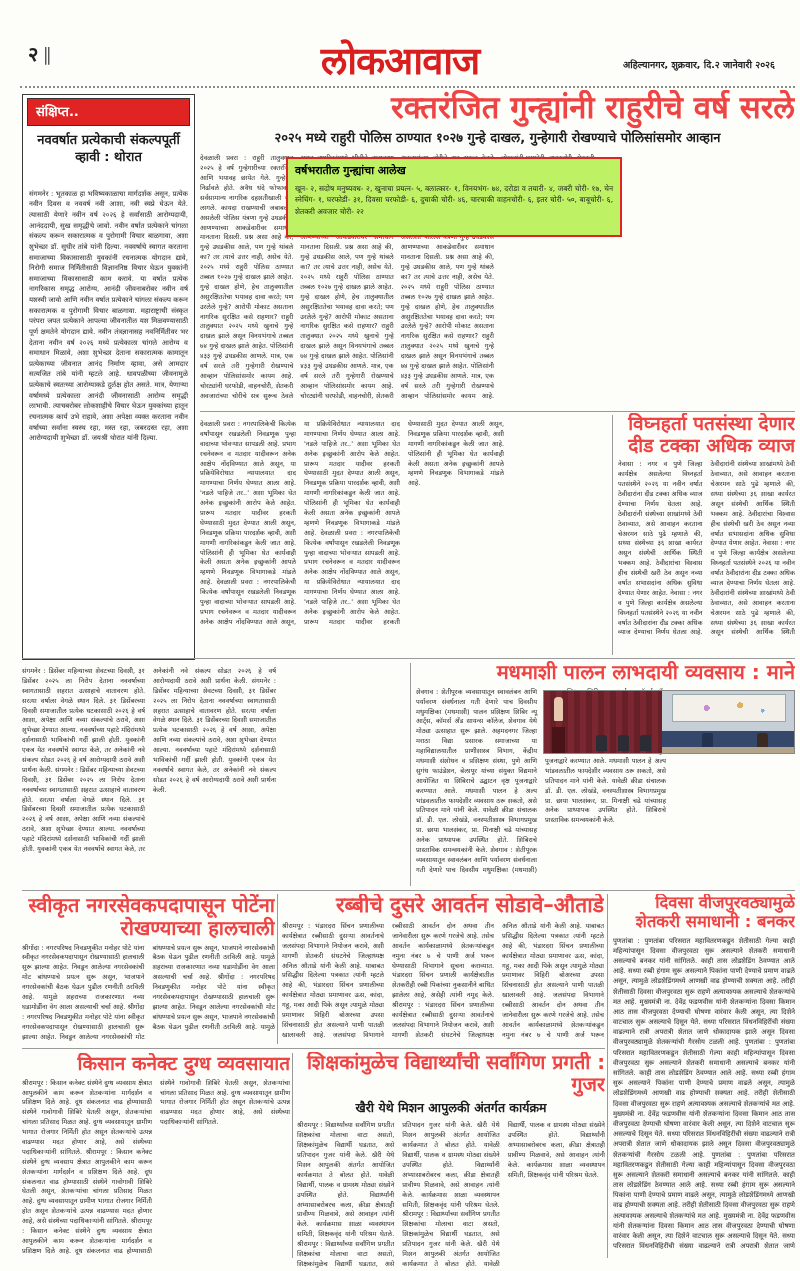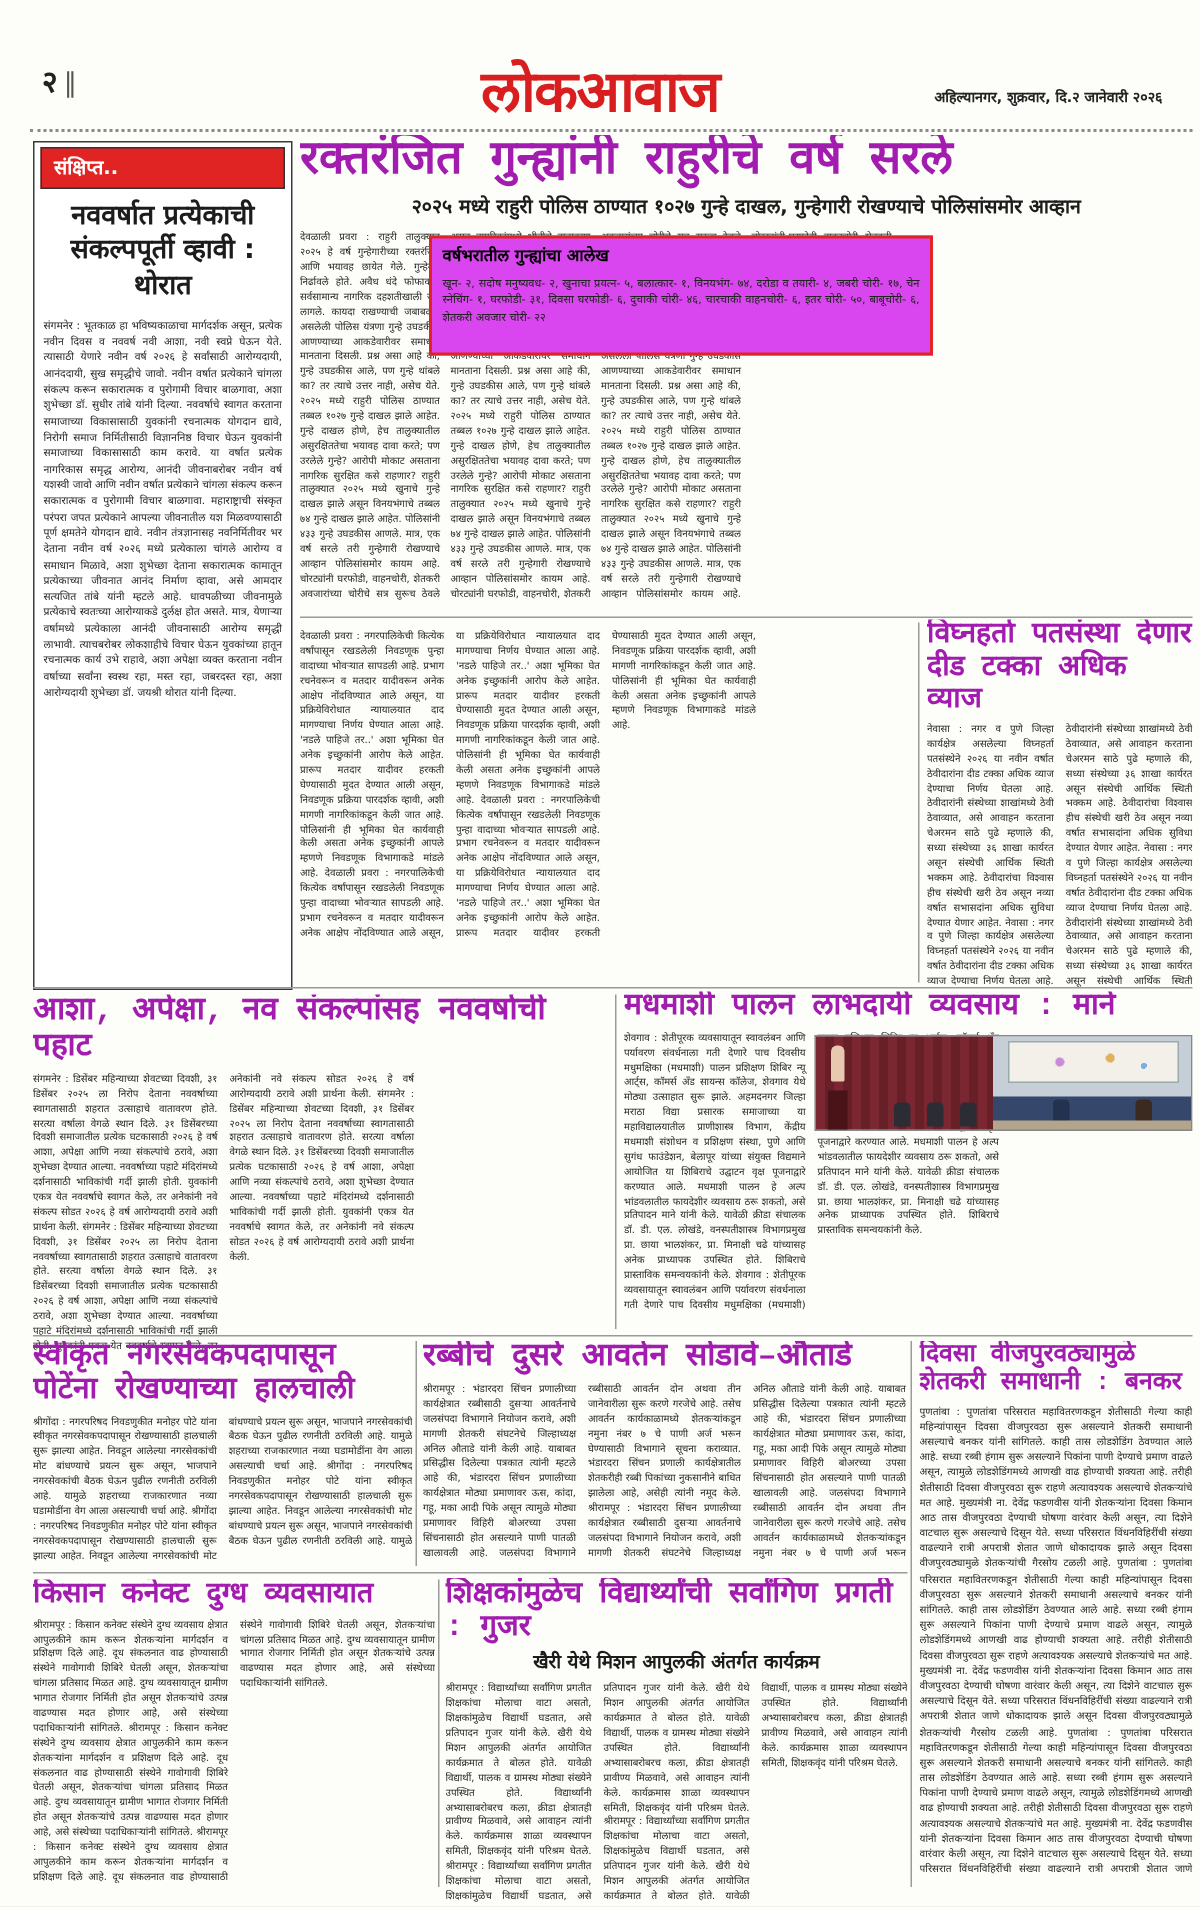--- a/index.html
+++ b/index.html
@@ -10,37 +10,37 @@
   }
   
   .pageno{position:absolute;left:28px;top:40px;font-size:20px;font-weight:bold;color:#222;}
   .pageno .bars{font-weight:normal;color:#555;font-size:18px;margin-left:4px;}
   .masthead{position:absolute;left:0;right:0;top:33px;text-align:center;
     font-size:38px;font-weight:bold;color:#d91e20;letter-spacing:-1px;}
   .dateline{position:absolute;right:25px;top:58px;font-size:9.5px;font-weight:bold;color:#222;}
   .hdr-rule{position:absolute;left:20px;width:775px;border-top:2px dotted #8a8a8a;}
   
   .block{position:absolute;overflow:hidden;}
-  .hl{font-weight:bold;color:#a21caf;text-align:left;line-height:1.14;margin:0 0 3px 0;font-family:Liberation Mono, monospace;}
+  .hl{font-weight:bold;color:#ef4444;text-align:right;line-height:1.14;margin:0 0 3px 0;}
   .sub{font-weight:bold;text-align:center;margin:2px 0 0 0;}
   .body{ text-align:justify;color:#272727;line-height:1.5;overflow:hidden;column-fill:auto;}
   .rule-h{position:absolute;border-top:1px solid #9a9a9a;}
   .rule-v{position:absolute;border-left:1px solid #9a9a9a;}
   
   .brief{position:absolute;left:22px;top:94px;width:173px;height:566px;
     border:1.4px solid #3a3a3a;box-sizing:border-box;padding:4px 6px;overflow:hidden;background:#fff;}
   .brief-banner{background:#e02424;color:#fff;font-weight:bold;font-size:13px;
     padding:3px 8px 5px 8px;margin:-1px -2px 6px -2px;border:1px solid #333;}
-  .brief-hl{font-size:18px;font-weight:bold;text-align:center;line-height:1.3;margin:2px 0 10px 0;}
+  .brief-hl{font-size:13px;font-weight:bold;text-align:center;line-height:1.3;margin:2px 0 23px 0;}
   .brief-body{font-size:7px;line-height:1.52;text-align:justify;color:#272727;}
   
   .main-hl{font-size:31px;}
   .main-sub{font-size:13px;}
   .main-body{position:relative;margin-top:8px;height:252px;column-count:6;column-gap:7px;font-size:6.6px;}
-  .crimebox{position:absolute;left:86px;top:3px;width:336px;height:80px;background:#d946ef;
+  .crimebox{position:absolute;left:86px;top:3px;width:336px;height:80px;background:#bef264;
     border:2px solid #e02424;box-sizing:border-box;padding:4px 7px;overflow:hidden;z-index:3;}
   .crimebox .cb-title{font-weight:bold;font-size:11px;margin:0 0 3px 0;color:#000;}
   .crimebox .cb-stats{font-size:7.4px;line-height:1.55;text-align:justify;color:#222;}
   
   .photo{position:absolute;right:0;top:2px;width:252px;height:64px;display:flex;z-index:3;
     border:1px solid #888;box-sizing:border-box;background:#ccc;}
   .photo-left{position:relative;width:47%;height:100%;
     background:repeating-linear-gradient(90deg,#7b2731 0 6px,#671f28 6px 12px);}
   .podium{position:absolute;left:8px;bottom:0;width:13px;height:26px;background:#4a1318;}
   .speaker{position:absolute;left:10px;top:6px;width:9px;height:24px;background:#e8c9b0;border-radius:4px 4px 1px 1px;}
@@ -92,21 +92,20 @@
     <div class="body cols4" style="height:208px;font-size:6.6px;margin-top:5px;">देवळाली प्रवरा : नगरपालिकेची कित्येक वर्षांपासून रखडलेली निवडणूक पुन्हा वादाच्या भोवऱ्यात सापडली आहे. प्रभाग रचनेवरून व मतदार यादीवरून अनेक आक्षेप नोंदविण्यात आले असून, या प्रक्रियेविरोधात न्यायालयात दाद मागण्याचा निर्णय घेण्यात आला आहे. 'नडले पाहिजे तर..' अशा भूमिका घेत अनेक इच्छुकांनी आरोप केले आहेत. प्रारूप मतदार यादीवर हरकती घेण्यासाठी मुदत देण्यात आली असून, निवडणूक प्रक्रिया पारदर्शक व्हावी, अशी मागणी नागरिकांकडून केली जात आहे. पोलिसांनी ही भूमिका घेत कार्यवाही केली असता अनेक इच्छुकांनी आपले म्हणणे निवडणूक विभागाकडे मांडले आहे. देवळाली प्रवरा : नगरपालिकेची कित्येक वर्षांपासून रखडलेली निवडणूक पुन्हा वादाच्या भोवऱ्यात सापडली आहे. प्रभाग रचनेवरून व मतदार यादीवरून अनेक आक्षेप नोंदविण्यात आले असून, या प्रक्रियेविरोधात न्यायालयात दाद मागण्याचा निर्णय घेण्यात आला आहे. 'नडले पाहिजे तर..' अशा भूमिका घेत अनेक इच्छुकांनी आरोप केले आहेत. प्रारूप मतदार यादीवर हरकती घेण्यासाठी मुदत देण्यात आली असून, निवडणूक प्रक्रिया पारदर्शक व्हावी, अशी मागणी नागरिकांकडून केली जात आहे. पोलिसांनी ही भूमिका घेत कार्यवाही केली असता अनेक इच्छुकांनी आपले म्हणणे निवडणूक विभागाकडे मांडले आहे. देवळाली प्रवरा : नगरपालिकेची कित्येक वर्षांपासून रखडलेली निवडणूक पुन्हा वादाच्या भोवऱ्यात सापडली आहे. प्रभाग रचनेवरून व मतदार यादीवरून अनेक आक्षेप नोंदविण्यात आले असून, या प्रक्रियेविरोधात न्यायालयात दाद मागण्याचा निर्णय घेण्यात आला आहे. 'नडले पाहिजे तर..' अशा भूमिका घेत अनेक इच्छुकांनी आरोप केले आहेत. प्रारूप मतदार यादीवर हरकती घेण्यासाठी मुदत देण्यात आली असून, निवडणूक प्रक्रिया पारदर्शक व्हावी, अशी मागणी नागरिकांकडून केली जात आहे. पोलिसांनी ही भूमिका घेत कार्यवाही केली असता अनेक इच्छुकांनी आपले म्हणणे निवडणूक विभागाकडे मांडले आहे.</div>
   </div>
   <div class="rule-v" style="left:612px;top:415px;height:240px;"></div>
   <div class="block" style="left:618px;top:413px;width:177px;">
     <div class="hl" style="font-size:19px;">विघ्नहर्ता पतसंस्था देणार दीड टक्का अधिक व्याज</div>
     <div class="body cols2" style="height:185px;font-size:6.6px;margin-top:4px;">नेवासा : नगर व पुणे जिल्हा कार्यक्षेत्र असलेल्या विघ्नहर्ता पतसंस्थेने २०२६ या नवीन वर्षात ठेवीदारांना दीड टक्का अधिक व्याज देण्याचा निर्णय घेतला आहे. ठेवीदारांनी संस्थेच्या शाखांमध्ये ठेवी ठेवाव्यात, असे आवाहन करताना चेअरमन साठे पुढे म्हणाले की, सध्या संस्थेच्या ३६ शाखा कार्यरत असून संस्थेची आर्थिक स्थिती भक्कम आहे. ठेवीदारांचा विश्वास हीच संस्थेची खरी ठेव असून नव्या वर्षात सभासदांना अधिक सुविधा देण्यात येणार आहेत. नेवासा : नगर व पुणे जिल्हा कार्यक्षेत्र असलेल्या विघ्नहर्ता पतसंस्थेने २०२६ या नवीन वर्षात ठेवीदारांना दीड टक्का अधिक व्याज देण्याचा निर्णय घेतला आहे. ठेवीदारांनी संस्थेच्या शाखांमध्ये ठेवी ठेवाव्यात, असे आवाहन करताना चेअरमन साठे पुढे म्हणाले की, सध्या संस्थेच्या ३६ शाखा कार्यरत असून संस्थेची आर्थिक स्थिती भक्कम आहे. ठेवीदारांचा विश्वास हीच संस्थेची खरी ठेव असून नव्या वर्षात सभासदांना अधिक सुविधा देण्यात येणार आहेत. नेवासा : नगर व पुणे जिल्हा कार्यक्षेत्र असलेल्या विघ्नहर्ता पतसंस्थेने २०२६ या नवीन वर्षात ठेवीदारांना दीड टक्का अधिक व्याज देण्याचा निर्णय घेतला आहे. ठेवीदारांनी संस्थेच्या शाखांमध्ये ठेवी ठेवाव्यात, असे आवाहन करताना चेअरमन साठे पुढे म्हणाले की, सध्या संस्थेच्या ३६ शाखा कार्यरत असून संस्थेची आर्थिक स्थिती भक्कम आहे. ठेवीदारांचा विश्वास हीच संस्थेची खरी ठेव असून नव्या वर्षात सभासदांना अधिक सुविधा देण्यात येणार आहेत.</div>
   </div>
   <div class="rule-h" style="left:22px;top:658px;width:773px;"></div>
 
   <div class="block" style="left:22px;top:663px;width:385px;">
-    <div class="hl" style="font-size:21px;">आशा, अपेक्षा, नव संकल्पांसह नववर्षाची पहाट</div>
     <div class="body cols3" style="height:193px;font-size:6.6px;margin-top:4px;">संगमनेर : डिसेंबर महिन्याच्या शेवटच्या दिवशी, ३१ डिसेंबर २०२५ ला निरोप देताना नववर्षाच्या स्वागतासाठी शहरात उत्साहाचे वातावरण होते. सरत्या वर्षाला वेगळे स्थान दिले. ३१ डिसेंबरच्या दिवशी समाजातील प्रत्येक घटकासाठी २०२६ हे वर्ष आशा, अपेक्षा आणि नव्या संकल्पांचे ठरावे, अशा शुभेच्छा देण्यात आल्या. नववर्षाच्या पहाटे मंदिरांमध्ये दर्शनासाठी भाविकांची गर्दी झाली होती. युवकांनी एकत्र येत नववर्षाचे स्वागत केले, तर अनेकांनी नवे संकल्प सोडत २०२६ हे वर्ष आरोग्यदायी ठरावे अशी प्रार्थना केली. संगमनेर : डिसेंबर महिन्याच्या शेवटच्या दिवशी, ३१ डिसेंबर २०२५ ला निरोप देताना नववर्षाच्या स्वागतासाठी शहरात उत्साहाचे वातावरण होते. सरत्या वर्षाला वेगळे स्थान दिले. ३१ डिसेंबरच्या दिवशी समाजातील प्रत्येक घटकासाठी २०२६ हे वर्ष आशा, अपेक्षा आणि नव्या संकल्पांचे ठरावे, अशा शुभेच्छा देण्यात आल्या. नववर्षाच्या पहाटे मंदिरांमध्ये दर्शनासाठी भाविकांची गर्दी झाली होती. युवकांनी एकत्र येत नववर्षाचे स्वागत केले, तर अनेकांनी नवे संकल्प सोडत २०२६ हे वर्ष आरोग्यदायी ठरावे अशी प्रार्थना केली. संगमनेर : डिसेंबर महिन्याच्या शेवटच्या दिवशी, ३१ डिसेंबर २०२५ ला निरोप देताना नववर्षाच्या स्वागतासाठी शहरात उत्साहाचे वातावरण होते. सरत्या वर्षाला वेगळे स्थान दिले. ३१ डिसेंबरच्या दिवशी समाजातील प्रत्येक घटकासाठी २०२६ हे वर्ष आशा, अपेक्षा आणि नव्या संकल्पांचे ठरावे, अशा शुभेच्छा देण्यात आल्या. नववर्षाच्या पहाटे मंदिरांमध्ये दर्शनासाठी भाविकांची गर्दी झाली होती. युवकांनी एकत्र येत नववर्षाचे स्वागत केले, तर अनेकांनी नवे संकल्प सोडत २०२६ हे वर्ष आरोग्यदायी ठरावे अशी प्रार्थना केली.</div>
   </div>
   <div class="rule-v" style="left:410px;top:663px;height:223px;"></div>
   <div class="block" style="left:416px;top:661px;width:379px;">
     <div class="hl" style="font-size:20px;">मधमाशी पालन लाभदायी व्यवसाय : माने</div>
     <div class="body cols3" style="position:relative;height:196px;font-size:6.6px;margin-top:4px;">
       <span>शेवगाव : शेतीपूरक व्यवसायातून स्वावलंबन आणि पर्यावरण संवर्धनाला गती देणारे पाच दिवसीय मधुमक्षिका (मधमाशी) पालन प्रशिक्षण शिबिर न्यू आर्ट्स, कॉमर्स अँड सायन्स कॉलेज, शेवगाव येथे मोठ्या उत्साहात सुरू झाले. अहमदनगर जिल्हा मराठा विद्या प्रसारक समाजाच्या या महाविद्यालयातील प्राणीशास्त्र विभाग, केंद्रीय मधमाशी संशोधन व प्रशिक्षण संस्था, पुणे आणि सुगंध फाउंडेशन, बेलापूर यांच्या संयुक्त विद्यमाने आयोजित या शिबिराचे उद्घाटन वृक्ष पूजनाद्वारे करण्यात आले. मधमाशी पालन हे अल्प भांडवलातील फायदेशीर व्यवसाय ठरू शकतो, असे प्रतिपादन माने यांनी केले. यावेळी क्रीडा संचालक डॉ. डी. एल. लोखंडे, वनस्पतीशास्त्र विभागप्रमुख प्रा. छाया भालशंकर, प्रा. मिनाक्षी चढे यांच्यासह अनेक प्राध्यापक उपस्थित होते. शिबिराचे प्रास्ताविक समन्वयकांनी केले. शेवगाव : शेतीपूरक व्यवसायातून स्वावलंबन आणि पर्यावरण संवर्धनाला गती देणारे पाच दिवसीय मधुमक्षिका (मधमाशी) पालन प्रशिक्षण शिबिर न्यू आर्ट्स, कॉमर्स अँड सायन्स कॉलेज, शेवगाव येथे मोठ्या उत्साहात सुरू झाले. अहमदनगर जिल्हा मराठा विद्या प्रसारक समाजाच्या या महाविद्यालयातील प्राणीशास्त्र विभाग, केंद्रीय मधमाशी संशोधन व प्रशिक्षण संस्था, पुणे आणि सुगंध फाउंडेशन, बेलापूर यांच्या संयुक्त विद्यमाने आयोजित या शिबिराचे उद्घाटन वृक्ष पूजनाद्वारे करण्यात आले. मधमाशी पालन हे अल्प भांडवलातील फायदेशीर व्यवसाय ठरू शकतो, असे प्रतिपादन माने यांनी केले. यावेळी क्रीडा संचालक डॉ. डी. एल. लोखंडे, वनस्पतीशास्त्र विभागप्रमुख प्रा. छाया भालशंकर, प्रा. मिनाक्षी चढे यांच्यासह अनेक प्राध्यापक उपस्थित होते. शिबिराचे प्रास्ताविक समन्वयकांनी केले.</span>
       <div class="photo">
         <div class="photo-left">
           <div class="podium"></div>

